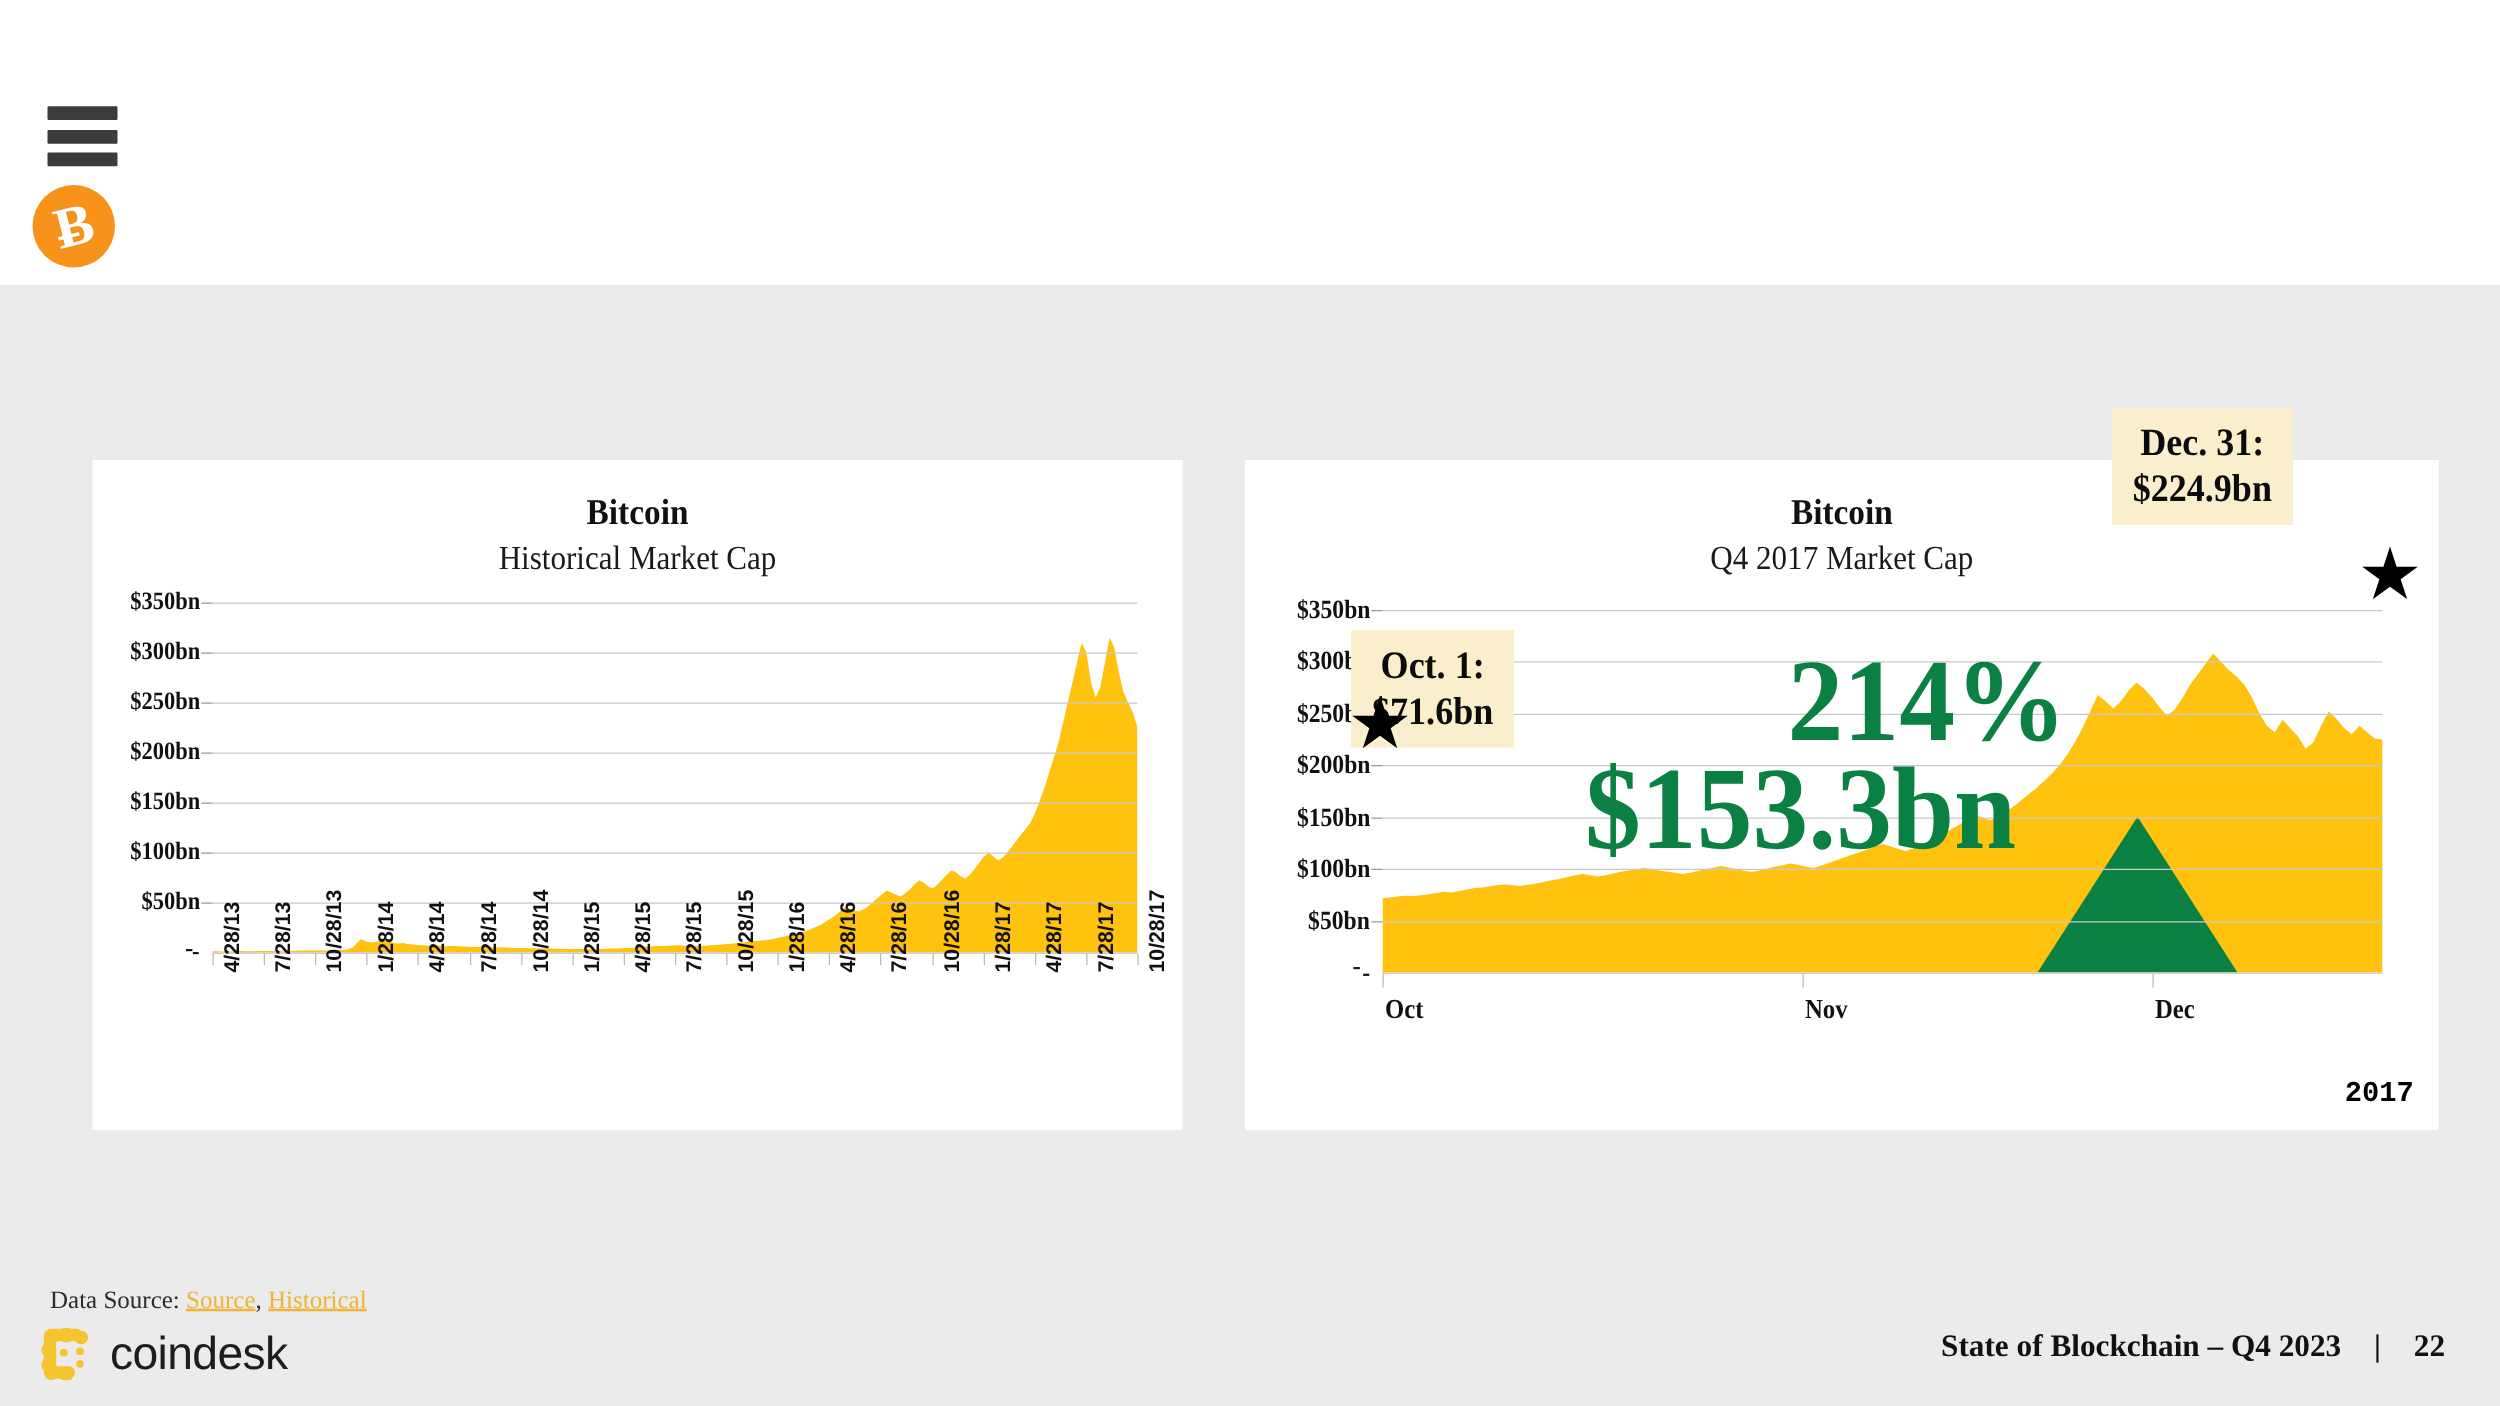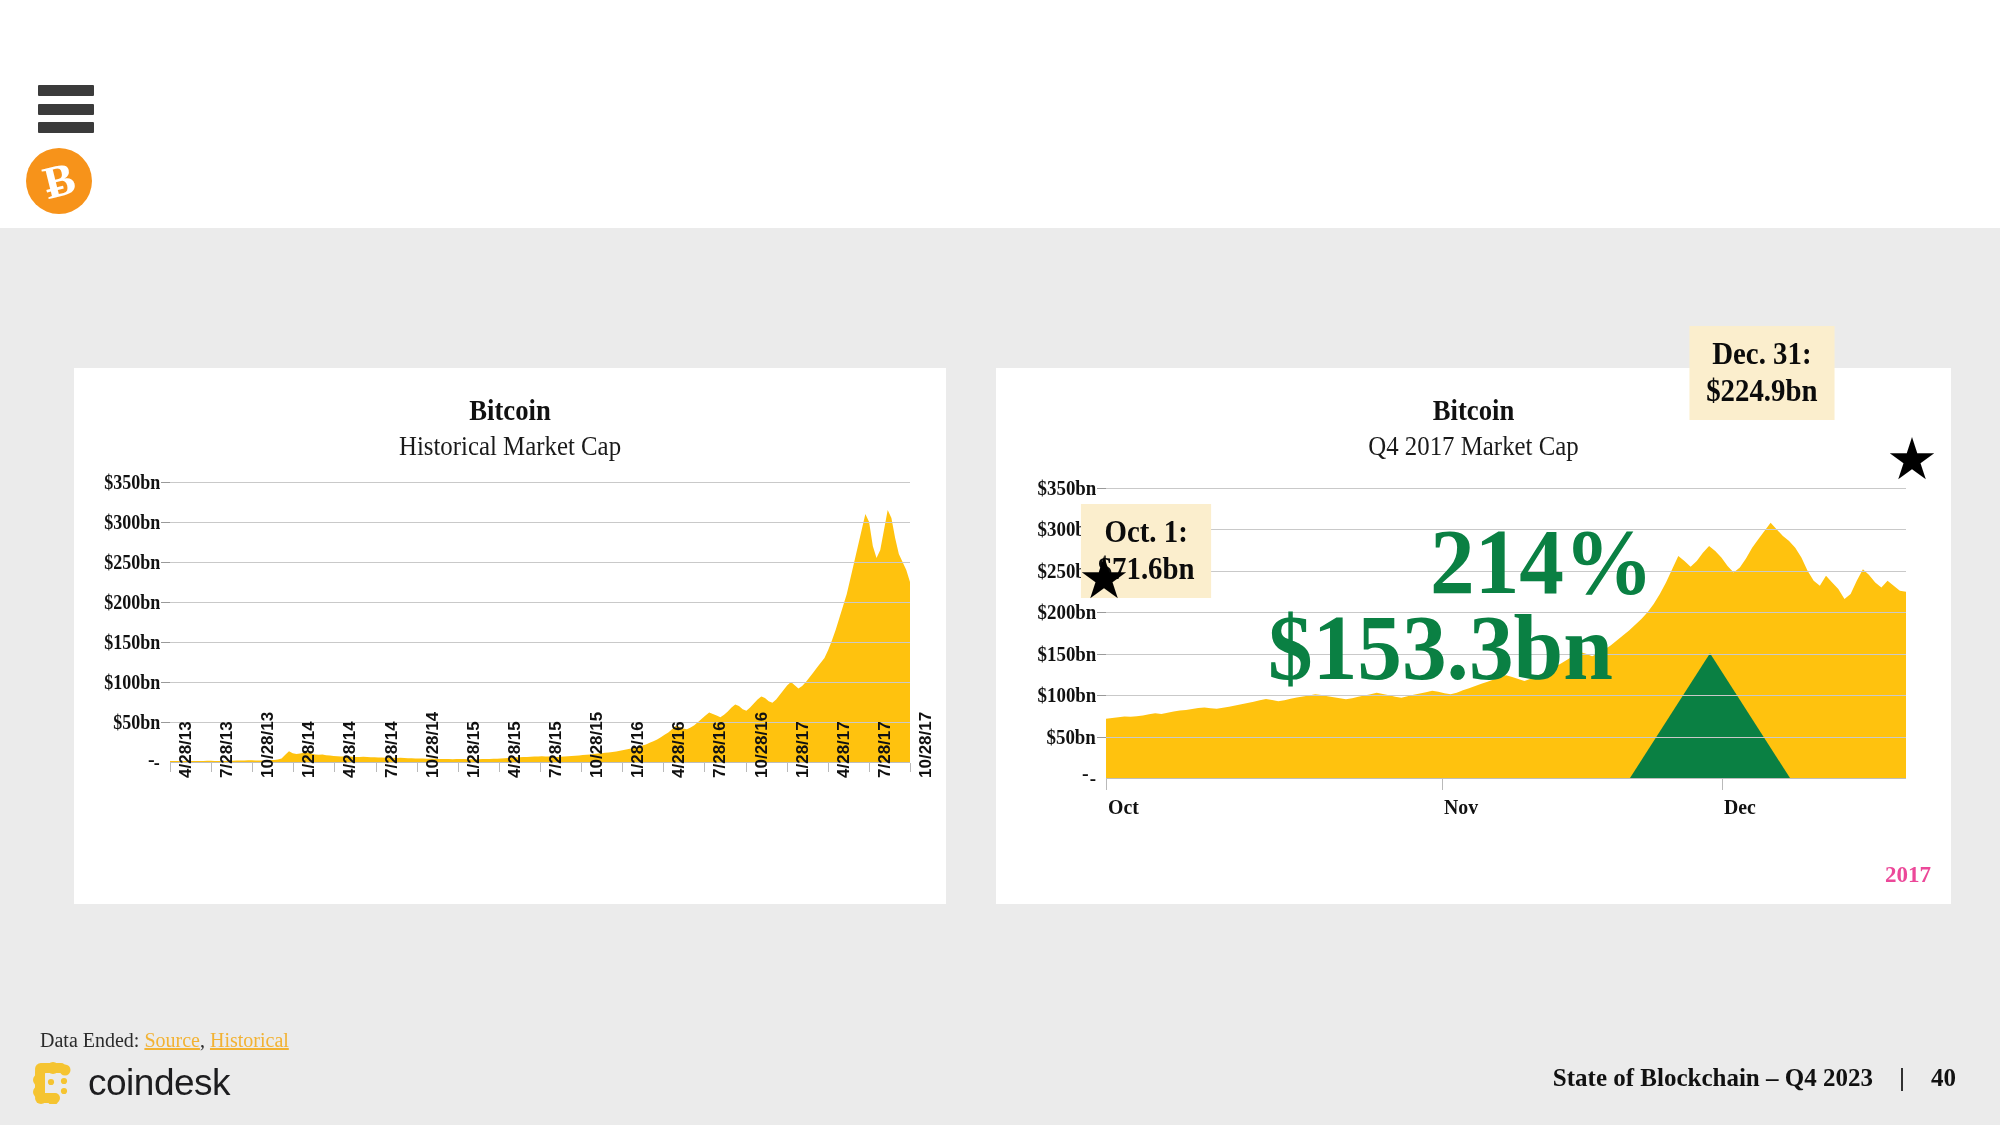--- a/index.html
+++ b/index.html
@@ -117,22 +117,22 @@
 
   .big-green{
     position:absolute;color:#0a8043;font-family:"Liberation Serif",serif;
     font-weight:bold;line-height:1;transform:scaleX(0.95);
     transform-origin:left top;
   }
   #pct-label{font-size:94px;}
   #abs-label{font-size:94px;}
 
   .year-label{
-    position:absolute;font-family:Liberation Serif, serif;
-    font-weight:bold;font-size:23px;color:#ec4899;
+    position:absolute;font-family:Liberation Mono, monospace;
+    font-weight:bold;font-size:23px;color:#000000;
   }
 
   
   .datasource{
     position:absolute;left:40px;top:1029px;
     font-family:"Liberation Serif",serif;font-size:20px;color:#2b2b2b;
   }
   .datasource a{color:#f2b233;text-decoration:underline;}
 
   .cd-logo{position:absolute;left:32px;top:1062px;display:flex;align-items:center;justify-content:space-between;}
@@ -293,21 +293,21 @@
   <div class="star" id="star-oct" style="left:82px;top:182px;">★</div>
   <div class="star" id="star-dec" style="left:890px;top:63px;">★</div>
 
   <div class="big-green" id="pct-label" style="left:434px;top:146px;">214%</div>
   <div class="big-green" id="abs-label" style="left:272px;top:232px;">$153.3bn</div>
 
   <div class="year-label" style="right:20px;bottom:16px;">2017</div>
 </div>
 
 <div class="datasource">
-  <span>Data Ended:</span>
+  <span>Data Source:</span>
   <a href="#">Source</a><span>,</span>
   <a href="#">Historical</a>
 </div>
 
 <div class="cd-logo">
   <div class="cd-mark">
     <svg width="42" height="42" viewBox="0 0 42 42">
       <g fill="#f5c431">
         <circle cx="9" cy="7" r="6"></circle>
         <circle cx="21" cy="6" r="6"></circle>
@@ -324,14 +324,14 @@
         <circle cx="32" cy="29" r="3.1"></circle>
       </g>
     </svg>
   </div>
   <div class="cd-word">coindesk</div>
 </div>
 
 <div class="footer-right">
   <span>State of Blockchain – Q4 2023</span>
   <span class="sep">|</span>
-  <span>40</span>
+  <span>22</span>
 </div>
 
 </body></html>

